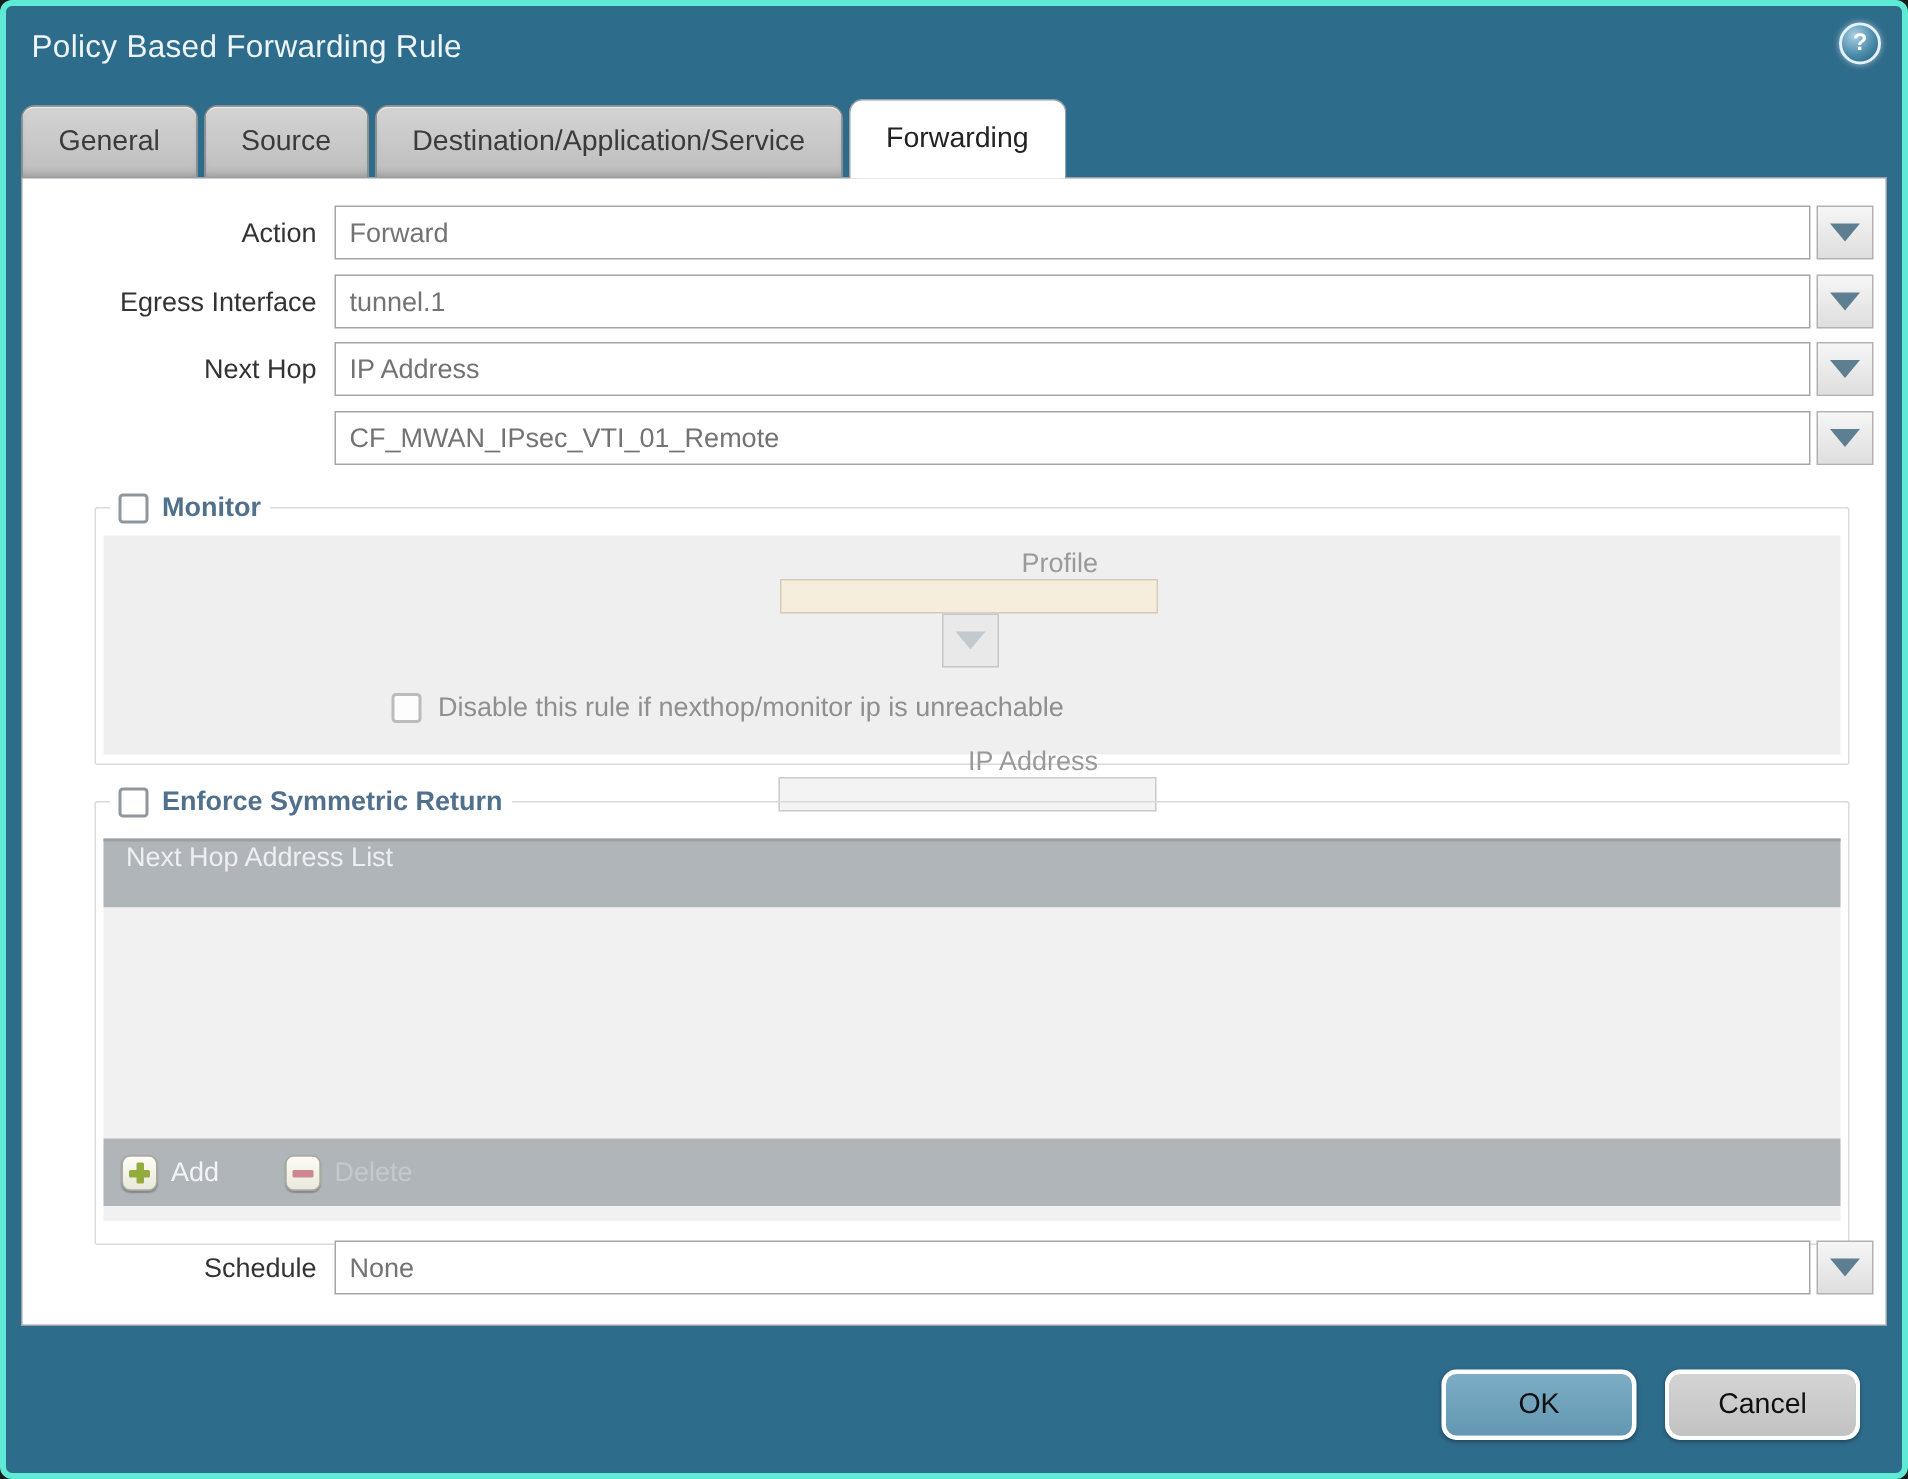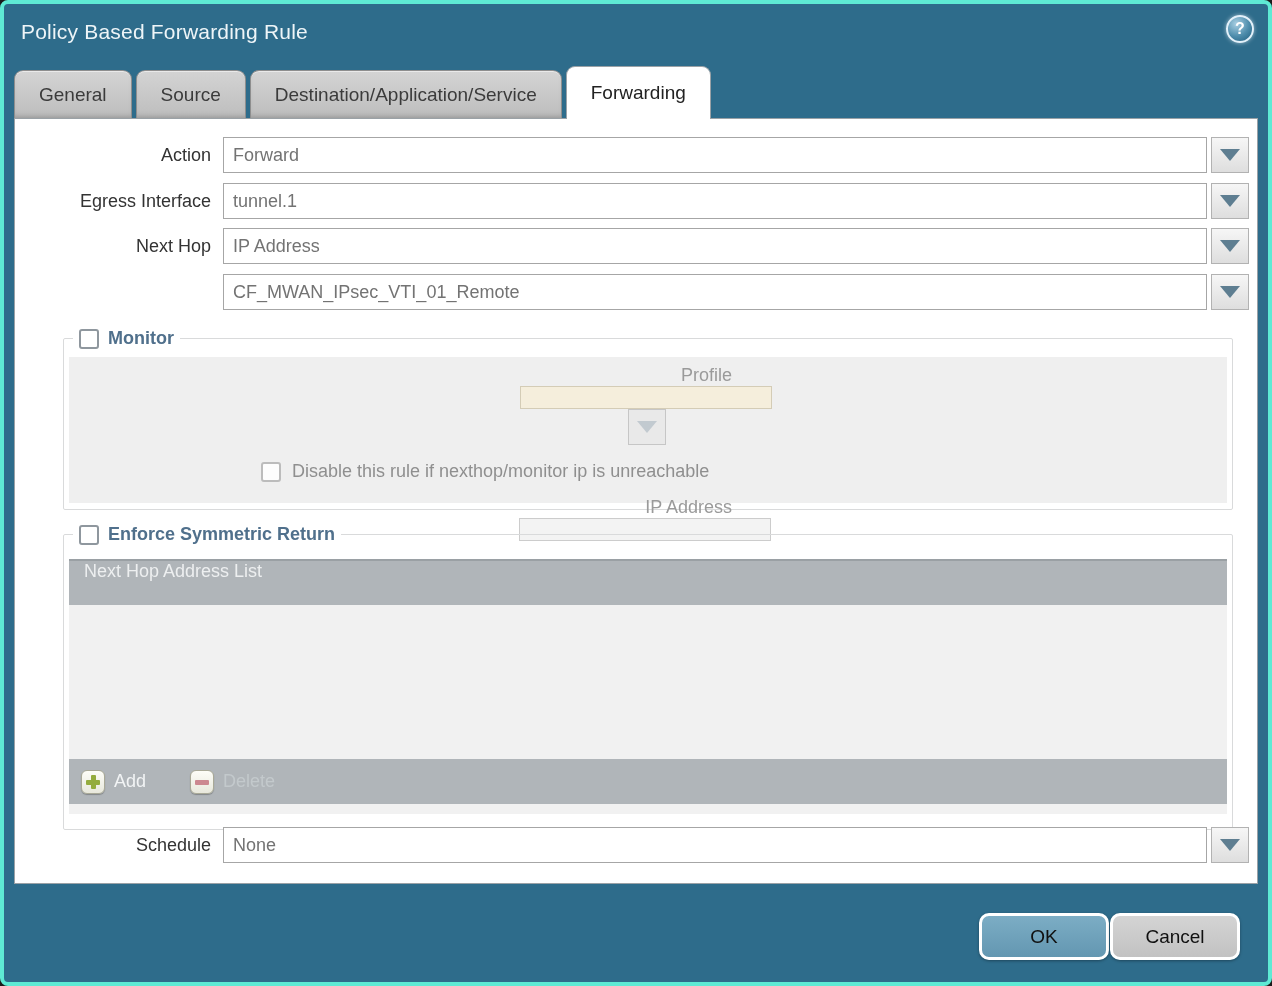--- a/index.html
+++ b/index.html
@@ -134,21 +134,21 @@
   .mini-box .h, .mini-box .v { position:absolute; background:#94ac3d; border-radius:1px; }
   .mini-box .h { left:4px; right:4px; top:9px; height:5px; }
   .mini-box .v { top:4px; bottom:4px; left:9px; width:5px; }
   .mini-box.minus .h { background:#cc8890; }
   .btn-label { font-size:18px; color:#f2f4f5; }
   .btn-label.disabled { color:#c3c9cc; }
 
   
   .footer-btns {
     position:absolute; top:909px; right:28px;
-    display:flex; gap:1px;
+    display:flex; gap:19px;
   }
   .btn {
     width:130px; height:47px; border-radius:10px;
     border:3px solid #ffffff; font-size:19px; color:#101010;
     display:flex; align-items:center; justify-content:center;
     cursor:pointer; font-family:"Liberation Sans", sans-serif;
     box-shadow:0 1px 3px rgba(0,0,0,.35);
   }
   .btn.ok { background:linear-gradient(#7cadc5, #6397b1); }
   .btn.cancel { background:linear-gradient(#d4d4d4, #c2c2c2); }

